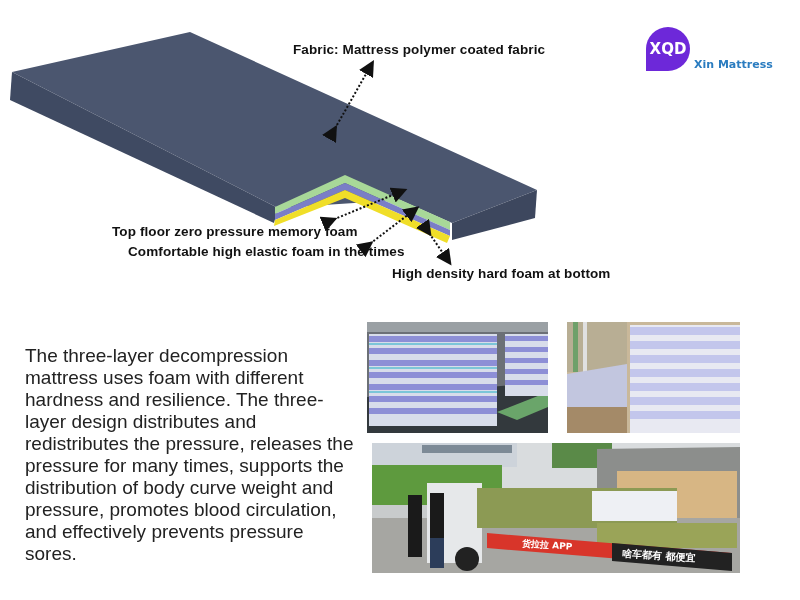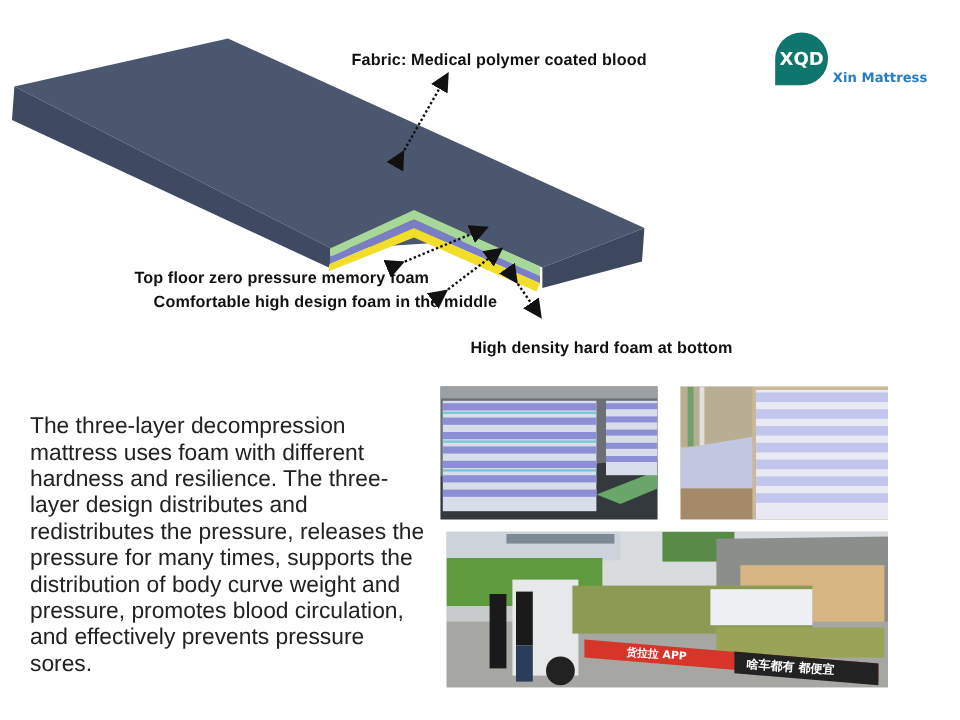--- a/index.html
+++ b/index.html
@@ -1,20 +1,20 @@
 <!DOCTYPE html>
 <html><head>
 <meta charset="utf-8">
 <style>
   html,body{margin:0;padding:0;background:#fff;}
   body{width:800px;height:600px;position:relative;overflow:hidden;font-family:"Liberation Sans",sans-serif;color:#111;}
   .abs{position:absolute;}
   .label{position:absolute;font-size:13.5px;font-weight:bold;color:#111;white-space:nowrap;letter-spacing:0.1px;}
   .logo{position:absolute;left:646px;top:27px;width:130px;height:50px;}
-  .logo-circle{position:absolute;left:0;top:0;width:44px;height:44px;background:#0f766e;border-radius:50% 50% 50% 0;transform:rotate(0deg);}
+  .logo-circle{position:absolute;left:0;top:0;width:44px;height:44px;background:#6d28d9;border-radius:50% 50% 50% 0;transform:rotate(0deg);}
   .logo-circle span{position:absolute;left:0;top:0;width:44px;height:44px;line-height:44px;text-align:center;color:#fff;font-weight:bold;font-size:15px;font-family:"DejaVu Sans",sans-serif;}
   .logo-cn{position:absolute;left:48px;top:3px;font-size:19px;font-weight:bold;color:#222;letter-spacing:3px;font-family:"DejaVu Sans",sans-serif;white-space:nowrap;}
   .logo-en{position:absolute;left:48px;top:31px;font-size:11px;font-weight:bold;color:#2a7cc0;white-space:nowrap;font-family:"DejaVu Sans",sans-serif;}
   .desc{position:absolute;left:25px;top:345px;width:330px;font-size:19px;line-height:22px;color:#222;font-family:"Liberation Sans",sans-serif;}
   .photo{position:absolute;overflow:hidden;}
 </style>
 </head>
 <body>
 
 <svg class="abs" style="left:0;top:0" width="640" height="300" viewBox="0 0 640 300">
@@ -35,24 +35,24 @@
   <polygon points="275,214 345,183 450,230 450,236 345,190 275,220" fill="#7a7ec6"></polygon>
 
   <polygon points="275,220 345,190 450,236 447,243 345,198 274,226" fill="#f0de28"></polygon>
 
   <line x1="333" y1="132" x2="370" y2="67" stroke="#111" stroke-width="2" stroke-dasharray="2,2" marker-start="url(#ah)" marker-end="url(#ah)"></line>
   <line x1="330" y1="221" x2="400" y2="192" stroke="#111" stroke-width="2" stroke-dasharray="2,2" marker-start="url(#ah)" marker-end="url(#ah)"></line>
   <line x1="367" y1="246" x2="413" y2="211" stroke="#111" stroke-width="2" stroke-dasharray="2,2" marker-start="url(#ah)" marker-end="url(#ah)"></line>
   <line x1="427" y1="230" x2="447" y2="259" stroke="#111" stroke-width="2" stroke-dasharray="2,2" marker-start="url(#ah)" marker-end="url(#ah)"></line>
 </svg>
 
-<div class="label" style="left:293px;top:42px;">Fabric: Medical polymer coated blood</div>
+<div class="label" style="left:293px;top:42px;">Fabric: Mattress polymer coated fabric</div>
 <div class="label" style="left:80px;top:224px;margin-left:32px;">Top floor zero pressure memory foam</div>
-<div class="label" style="left:128px;top:244px;">Comfortable high design foam in the middle</div>
-<div class="label" style="left:392px;top:266px;margin-top:16px;">High density hard foam at bottom</div>
+<div class="label" style="left:128px;top:244px;">Comfortable high elastic foam in the times</div>
+<div class="label" style="left:392px;top:266px;">High density hard foam at bottom</div>
 
 <div class="logo">
   <div class="logo-circle">
       <span>XQD</span>
     </div>
   <div class="logo-en">Xin  Mattress</div>
 </div>
 
 <div class="desc">The three-layer decompression mattress uses foam with different hardness and resilience. The three-layer design distributes and redistributes the pressure, releases the pressure for many times, supports the distribution of body curve weight and pressure, promotes blood circulation, and effectively prevents pressure sores.</div>
 

